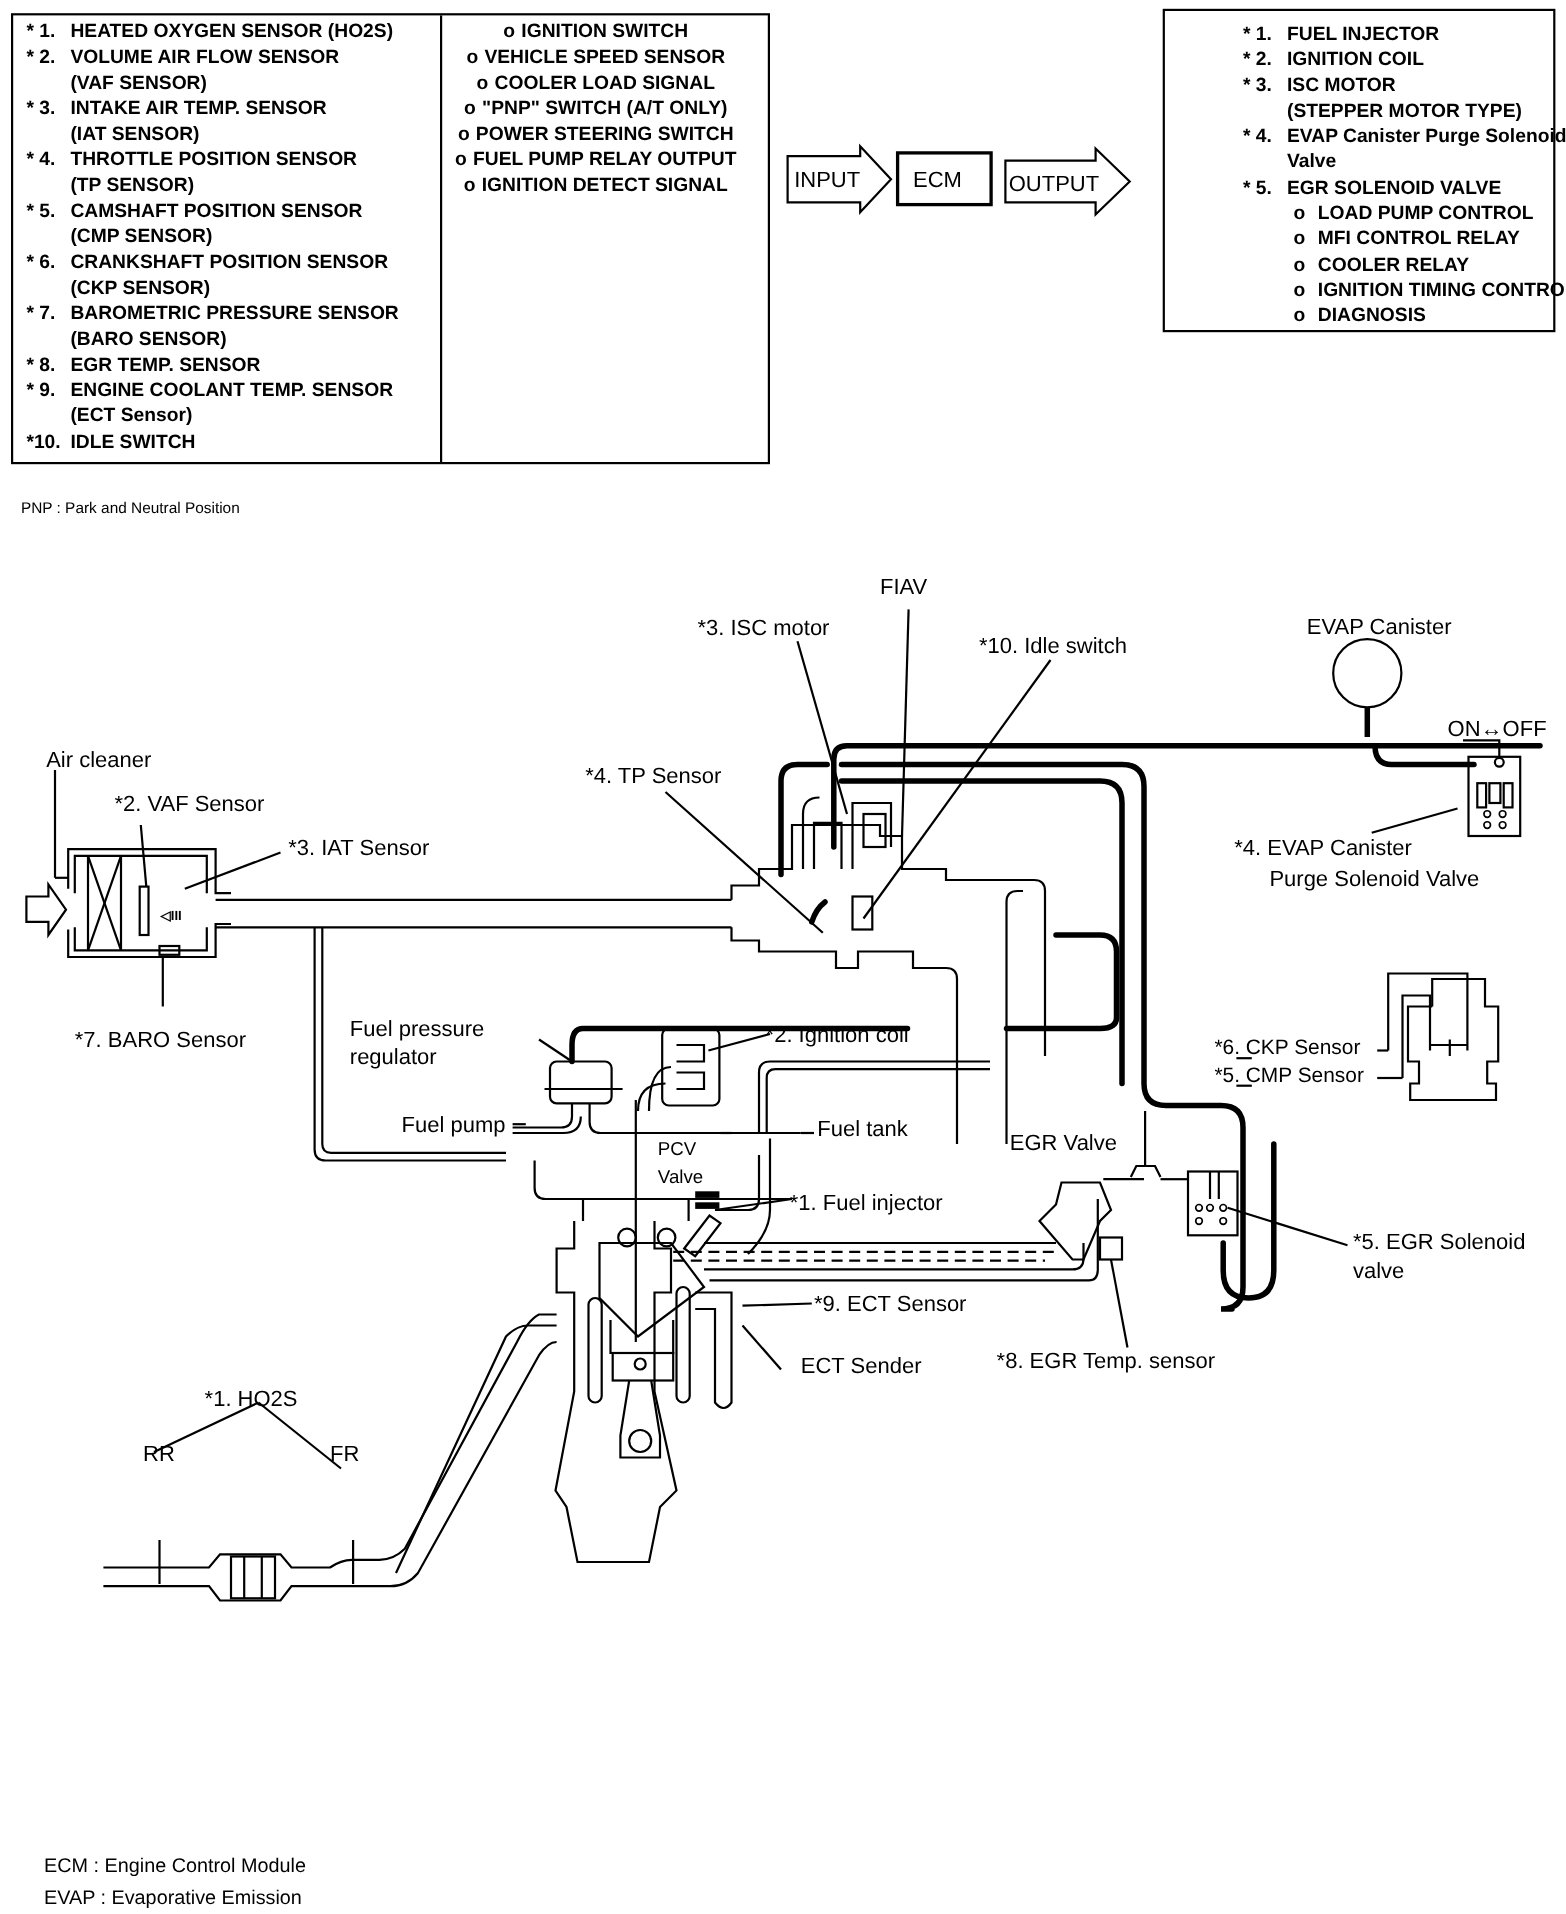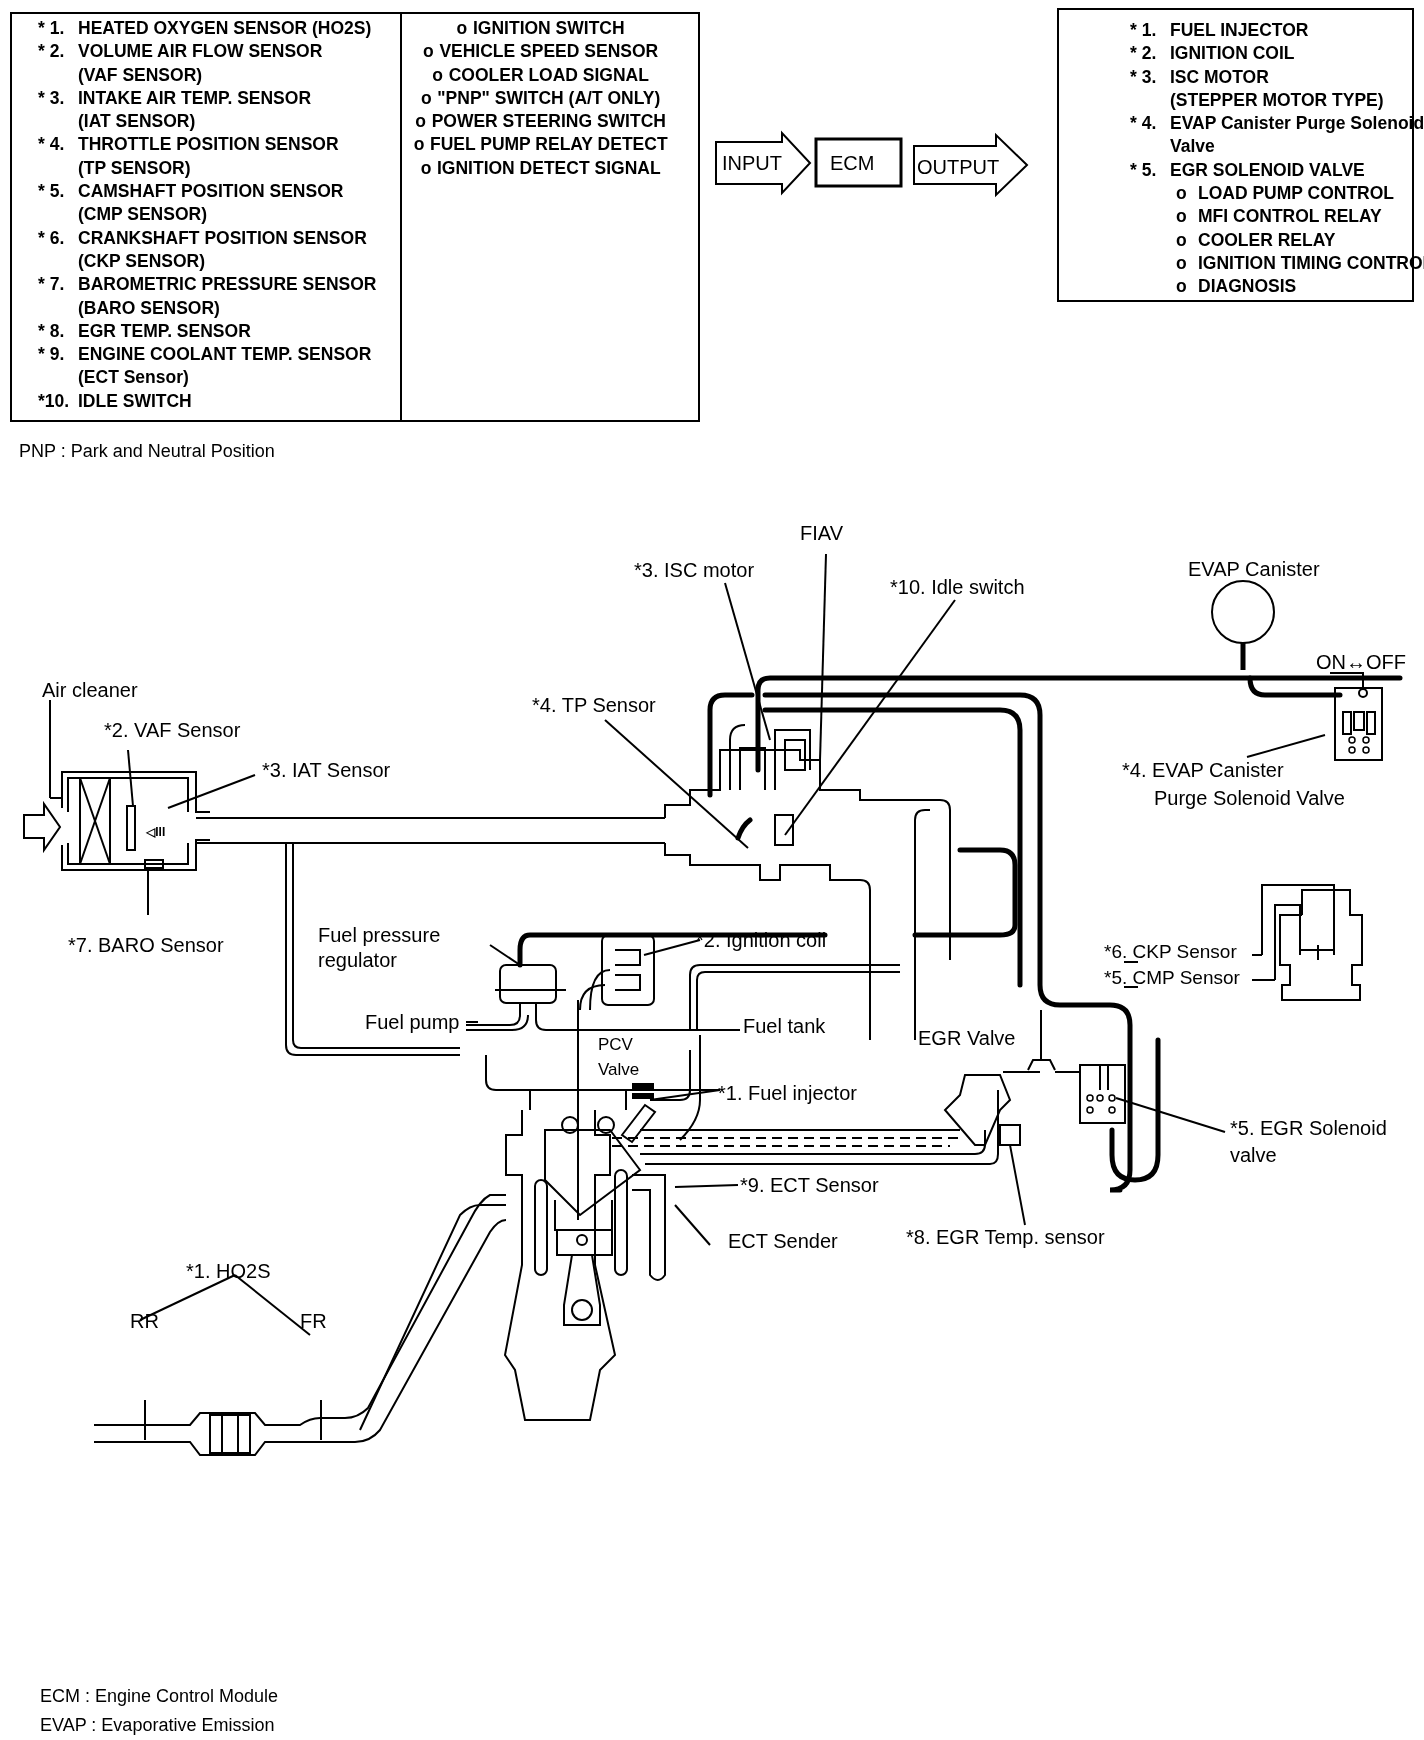--- a/index.html
+++ b/index.html
@@ -6,35 +6,35 @@
   body { width:1424px; height:1740px; position:relative; overflow:hidden;
          font-family:"Liberation Sans", sans-serif; color:#000; }
   .box { position:absolute; border:2px solid #000; box-sizing:border-box; }
   .list { position:absolute; margin:0; padding:0; list-style:none; font-size:17.5px; font-weight:bold; line-height:23.3px; }
   .list li { white-space:nowrap; }
   .num { display:inline-block; width:40px; }
   .bul { display:inline-block; width:22px; }
   .cont { padding-left:40px; }
   .subbul { padding-left:46px; }
   .subbul .bul { width:22px; }
-  .abbr { position:absolute; font-size:18px; white-space:nowrap; }
+  .abbr { position:absolute; font-size:14px; white-space:nowrap;margin-top:12px; }
   .abbr-big { position:absolute; font-size:18px; white-space:nowrap; }
   svg#diagram { position:absolute; left:0; top:0; }
   .lbl { font-family:"Liberation Sans", sans-serif; font-size:20px; fill:#000; }
   .ln { stroke:#000; fill:none; stroke-width:2; }
   .thick { stroke:#000; fill:none; stroke-width:5; stroke-linecap:round; }
   .pipe { stroke:#000; fill:none; stroke-width:2; }
 </style>
 </head>
 <body>
 
 <div class="box" style="left:10px; top:12px; width:690px; height:410px;">
   <div style="position:absolute; left:388px; top:0; width:2px; height:100%; background:#000;"></div>
 </div>
-<ul class="list" id="sensor-list" style="left:38px; top:17px;">
+<ul class="list" id="sensor-list" style="left:24px; top:17px;">
     <li><span class="num">* 1.</span><span>HEATED OXYGEN SENSOR (HO2S)</span></li>
     <li><span class="num">* 2.</span><span>VOLUME AIR FLOW SENSOR</span></li>
     <li class="cont"><span>(VAF SENSOR)</span></li>
     <li><span class="num">* 3.</span><span>INTAKE AIR TEMP. SENSOR</span></li>
     <li class="cont"><span>(IAT SENSOR)</span></li>
     <li><span class="num">* 4.</span><span>THROTTLE POSITION SENSOR</span></li>
     <li class="cont"><span>(TP SENSOR)</span></li>
     <li><span class="num">* 5.</span><span>CAMSHAFT POSITION SENSOR</span></li>
     <li class="cont"><span>(CMP SENSOR)</span></li>
     <li><span class="num">* 6.</span><span>CRANKSHAFT POSITION SENSOR</span></li>
@@ -45,21 +45,21 @@
     <li><span class="num">* 9.</span><span>ENGINE COOLANT TEMP. SENSOR</span></li>
     <li class="cont"><span>(ECT Sensor)</span></li>
     <li><span class="num">*10.</span><span>IDLE SWITCH</span></li>
   </ul>
 <ul class="list" id="signal-list" style="left:408px; top:17px;text-align:center;">
     <li><span class="bul">o</span><span>IGNITION SWITCH</span></li>
     <li><span class="bul">o</span><span>VEHICLE SPEED SENSOR</span></li>
     <li><span class="bul">o</span><span>COOLER LOAD SIGNAL</span></li>
     <li><span class="bul">o</span><span>"PNP" SWITCH (A/T ONLY)</span></li>
     <li><span class="bul">o</span><span>POWER STEERING SWITCH</span></li>
-    <li><span class="bul">o</span><span>FUEL PUMP RELAY DETECT</span></li>
+    <li><span class="bul">o</span><span>FUEL PUMP RELAY OUTPUT</span></li>
     <li><span class="bul">o</span><span>IGNITION DETECT SIGNAL</span></li>
   </ul>
 
 <div class="box" style="left:1057px; top:8px; width:357px; height:294px;"></div>
 <ul class="list" id="actuator-list" style="left:1130px; top:19px;">
     <li><span class="num">* 1.</span><span>FUEL INJECTOR</span></li>
     <li><span class="num">* 2.</span><span>IGNITION COIL</span></li>
     <li><span class="num">* 3.</span><span>ISC MOTOR</span></li>
     <li class="cont"><span>(STEPPER MOTOR TYPE)</span></li>
     <li><span class="num">* 4.</span><span>EVAP Canister Purge Solenoid</span></li>

